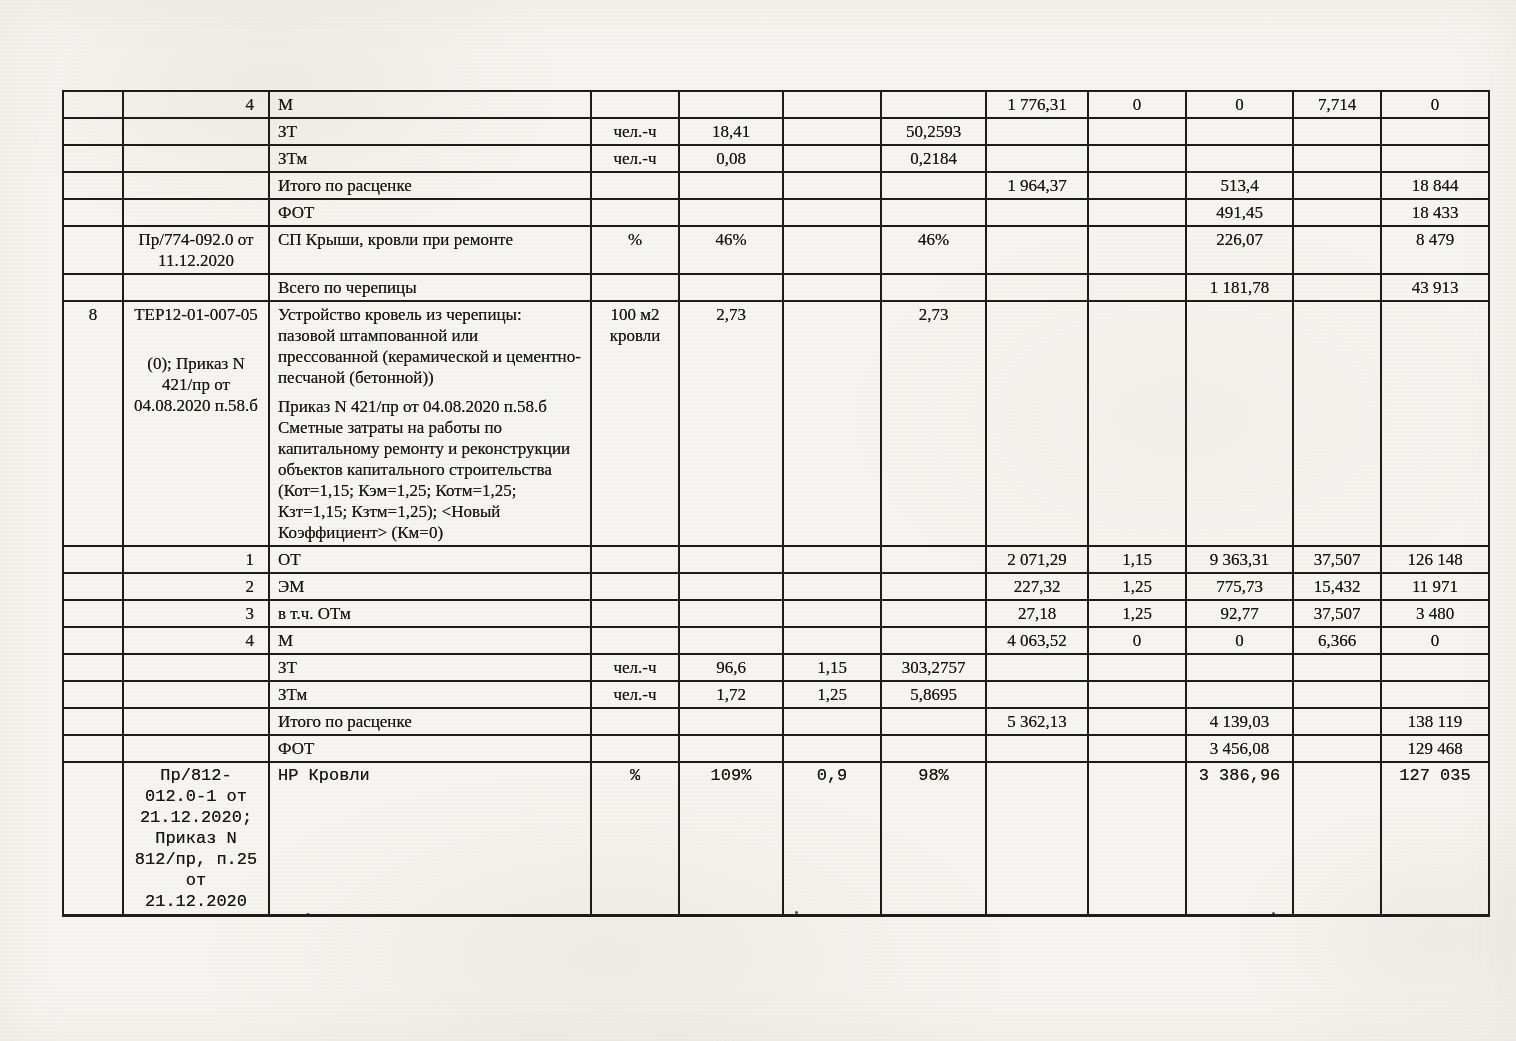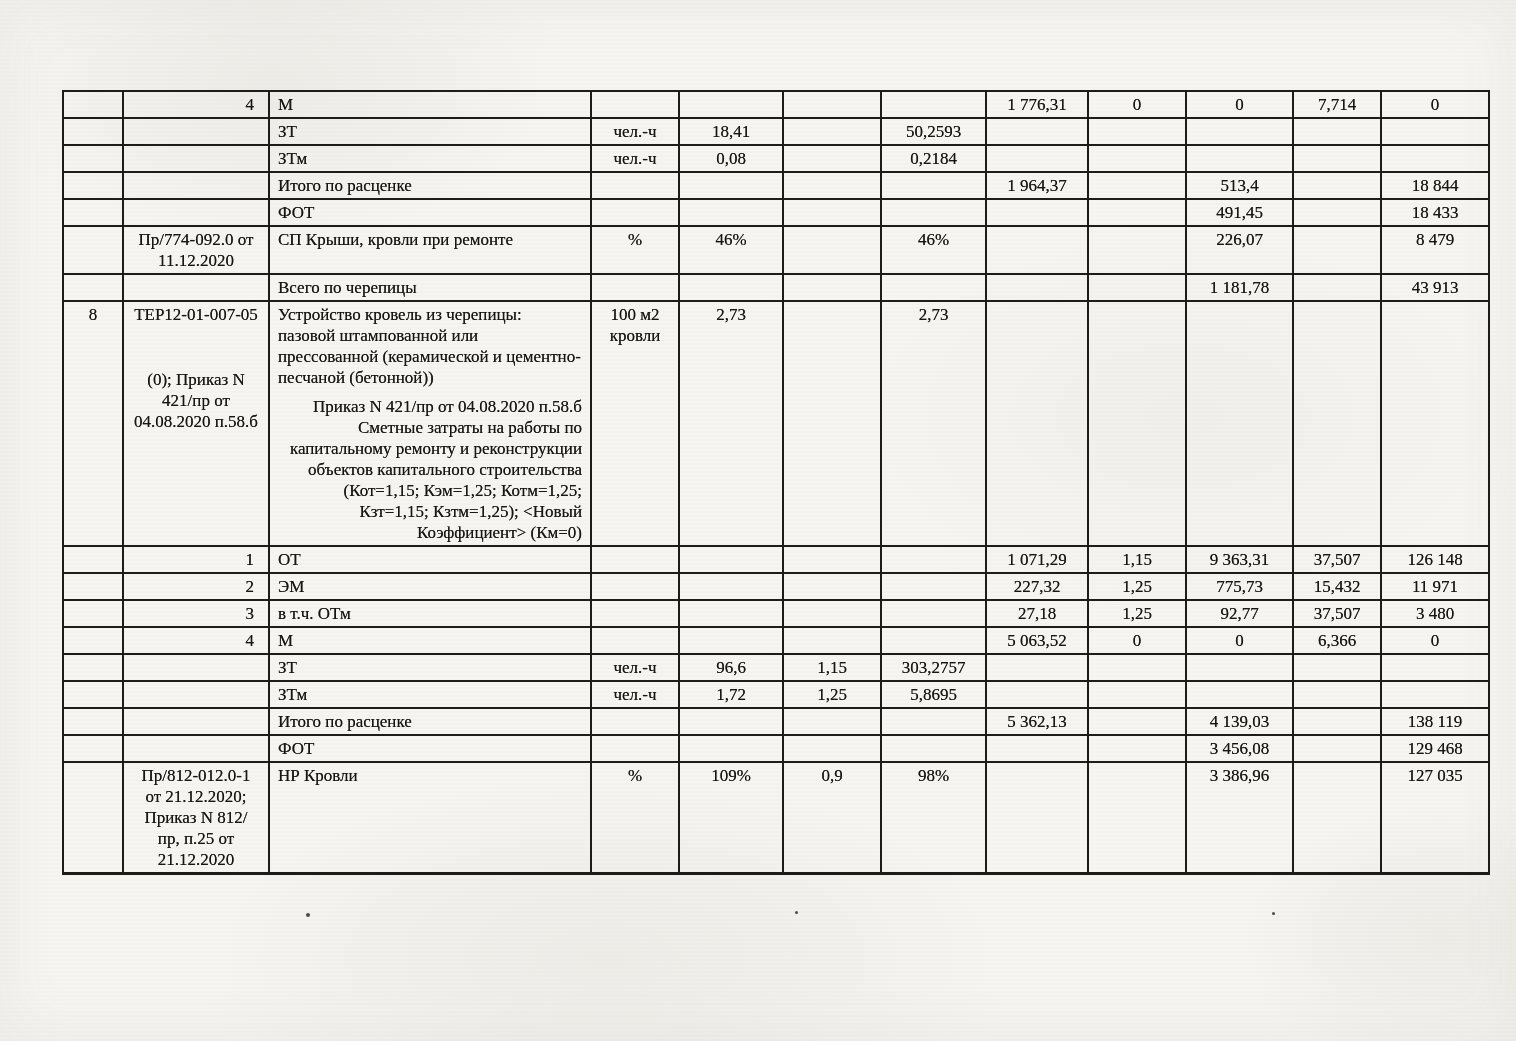--- a/index.html
+++ b/index.html
@@ -35,27 +35,27 @@
     border: 2px solid #1e1b18;
     vertical-align: top;
     text-align: center;
     font-size: 17px;
     line-height: 21px;
     padding: 2px 5px;
     text-shadow: 0 0 0.5px rgba(25,20,15,0.75);
     overflow: hidden;
   }
   tr { height: 27px; }
-  tr:last-child td { border-bottom-width: 3px; }
+  tr:last-child td { border-bottom-width: 3px; font-family: Liberation Mono, monospace; }
   td.c2 { padding: 2px 10px; }
   td.c3 { text-align: left; padding: 2px 8px; }
   tr.ord td.c2 { text-align: right; padding-right: 14px; }
   tr.row-position td.c2 .block:first-child { word-break: break-all; }
-  tr.row-position td.c2 .block + .block { margin-top: 44px; }
-  tr.row-position td.c3 .block + .block { margin-top: 8px; text-align: right; }
+  tr.row-position td.c2 .block + .block { margin-top: 28px; }
+  tr.row-position td.c3 .block + .block { margin-top: 8px; }
   .speck {
     position: absolute;
     width: 4px; height: 4px;
     border-radius: 50%;
     background: rgba(35,30,25,0.8);
   }
   .speck.s1 { left: 306px; top: 913px; }
   .speck.s2 { left: 795px; top: 911px; width: 3px; height: 3px; }
   .speck.s3 { left: 1272px; top: 912px; width: 3px; height: 3px; }
 </style>
@@ -198,21 +198,21 @@
           <td class="c12"></td>
         </tr>
         <tr class="ord">
           <td class="c1"></td>
           <td class="c2">1</td>
           <td class="c3">ОТ</td>
           <td class="c4"></td>
           <td class="c5"></td>
           <td class="c6"></td>
           <td class="c7"></td>
-          <td class="c8">1 071,29</td>
+          <td class="c8">2 071,29</td>
           <td class="c9">1,15</td>
           <td class="c10">9 363,31</td>
           <td class="c11">37,507</td>
           <td class="c12">126 148</td>
         </tr>
         <tr class="ord">
           <td class="c1"></td>
           <td class="c2">2</td>
           <td class="c3">ЭМ</td>
           <td class="c4"></td>
@@ -240,21 +240,21 @@
           <td class="c12">3 480</td>
         </tr>
         <tr class="ord">
           <td class="c1"></td>
           <td class="c2">4</td>
           <td class="c3">М</td>
           <td class="c4"></td>
           <td class="c5"></td>
           <td class="c6"></td>
           <td class="c7"></td>
-          <td class="c8">5 063,52</td>
+          <td class="c8">4 063,52</td>
           <td class="c9">0</td>
           <td class="c10">0</td>
           <td class="c11">6,366</td>
           <td class="c12">0</td>
         </tr>
         <tr>
           <td class="c1"></td>
           <td class="c2"></td>
           <td class="c3">ЗТ</td>
           <td class="c4">чел.-ч</td>

